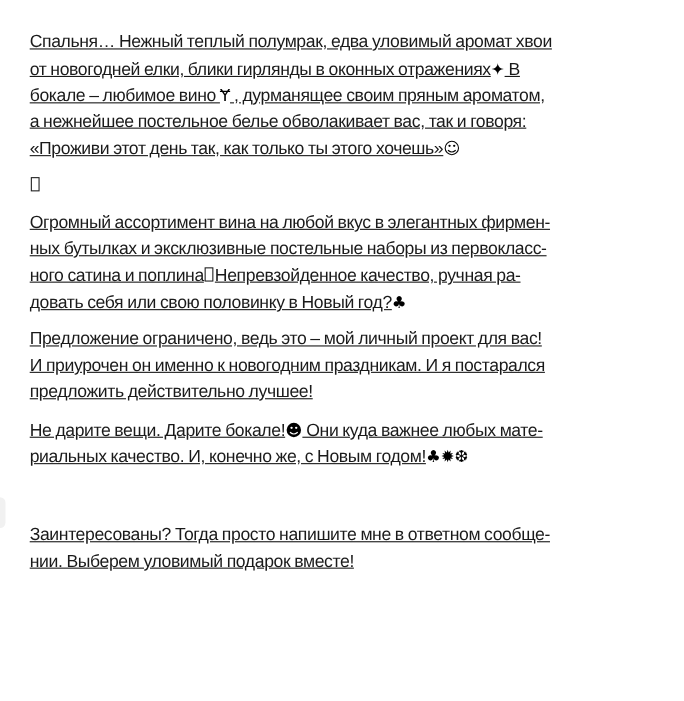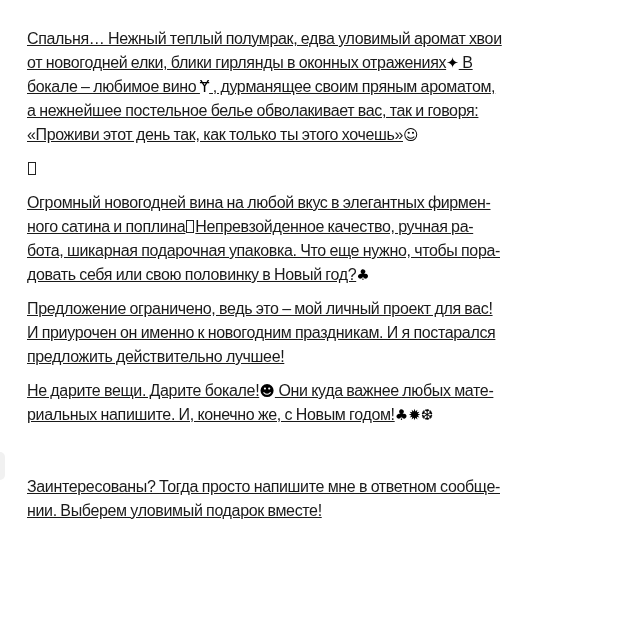--- a/index.html
+++ b/index.html
@@ -73,35 +73,35 @@
     <span class="line"><span>а нежнейшее постельное белье обволакивает вас, так и говоря:</span></span>
     <span class="line"><span>«Проживи этот день так, как только ты этого хочешь»</span><span class="emoji">☺</span></span>
   </div>
 
   <div class="para">
     <span class="line"><span class="missing"></span></span>
   </div>
 
 
   <div class="para">
-    <span class="line"><span>Огромный новогодней вина на любой вкус в элегантных фирмен-</span></span>
+    <span class="line"><span>Огромный ассортимент вина на любой вкус в элегантных фирмен-</span></span>
+    <span class="line"><span>ных бутылках и эксклюзивные постельные наборы из первокласс-</span></span>
     <span class="line"><span>ного сатина и поплина</span><span class="missing"></span><span>Непревзойденное качество, ручная ра-</span></span>
-    <span class="line"><span>бота, шикарная подарочная упаковка. Что еще нужно, чтобы пора-</span></span>
     <span class="line"><span>довать себя или свою половинку в Новый год?</span><span class="emoji">♣</span></span>
   </div>
 
   <div class="para">
     <span class="line"><span>Предложение ограничено, ведь это – мой личный проект для вас!</span></span>
     <span class="line"><span>И приурочен он именно к новогодним праздникам. И я постарался</span></span>
     <span class="line"><span>предложить действительно лучшее!</span></span>
   </div>
 
   <div class="para">
     <span class="line"><span>Не дарите вещи. Дарите бокале!</span><span class="emoji">☻</span><span> Они куда важнее любых мате-</span></span>
-    <span class="line"><span>риальных напишите. И, конечно же, с Новым годом!</span><span class="emoji">♣</span><span class="emoji">✹</span><span class="emoji">❆</span></span>
+    <span class="line"><span>риальных качество. И, конечно же, с Новым годом!</span><span class="emoji">♣</span><span class="emoji">✹</span><span class="emoji">❆</span></span>
   </div>
 
   <div class="spacer"></div>
 
   <div class="para">
     <span class="line"><span>Заинтересованы? Тогда просто напишите мне в ответном сообще-</span></span>
     <span class="line"><span>нии. Выберем уловимый подарок вместе!</span></span>
   </div>
 
 </div>

